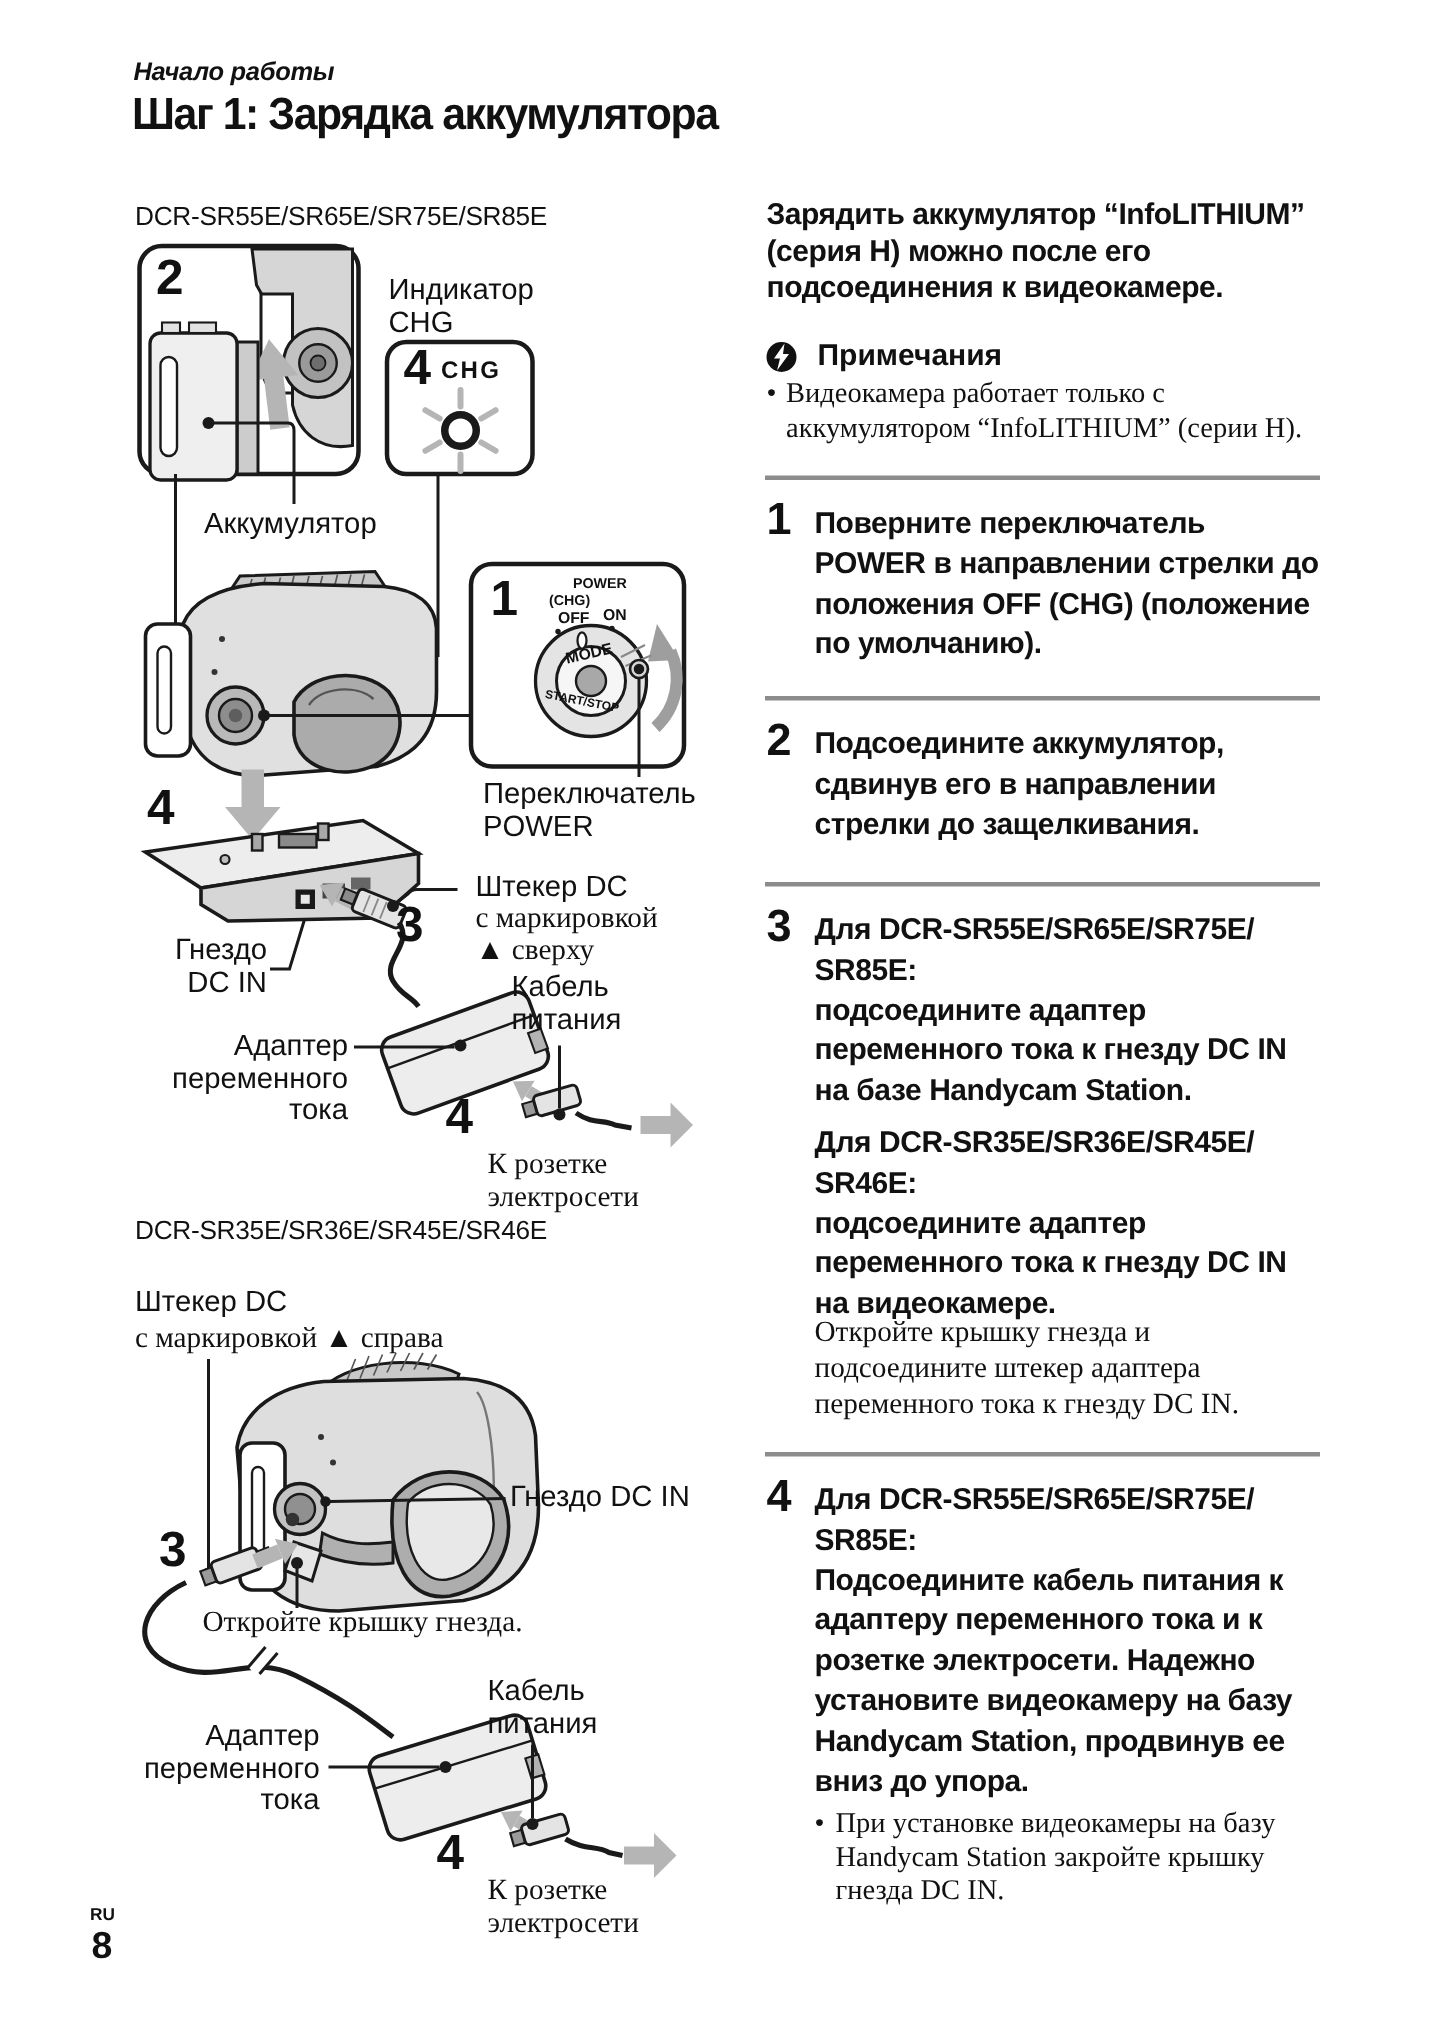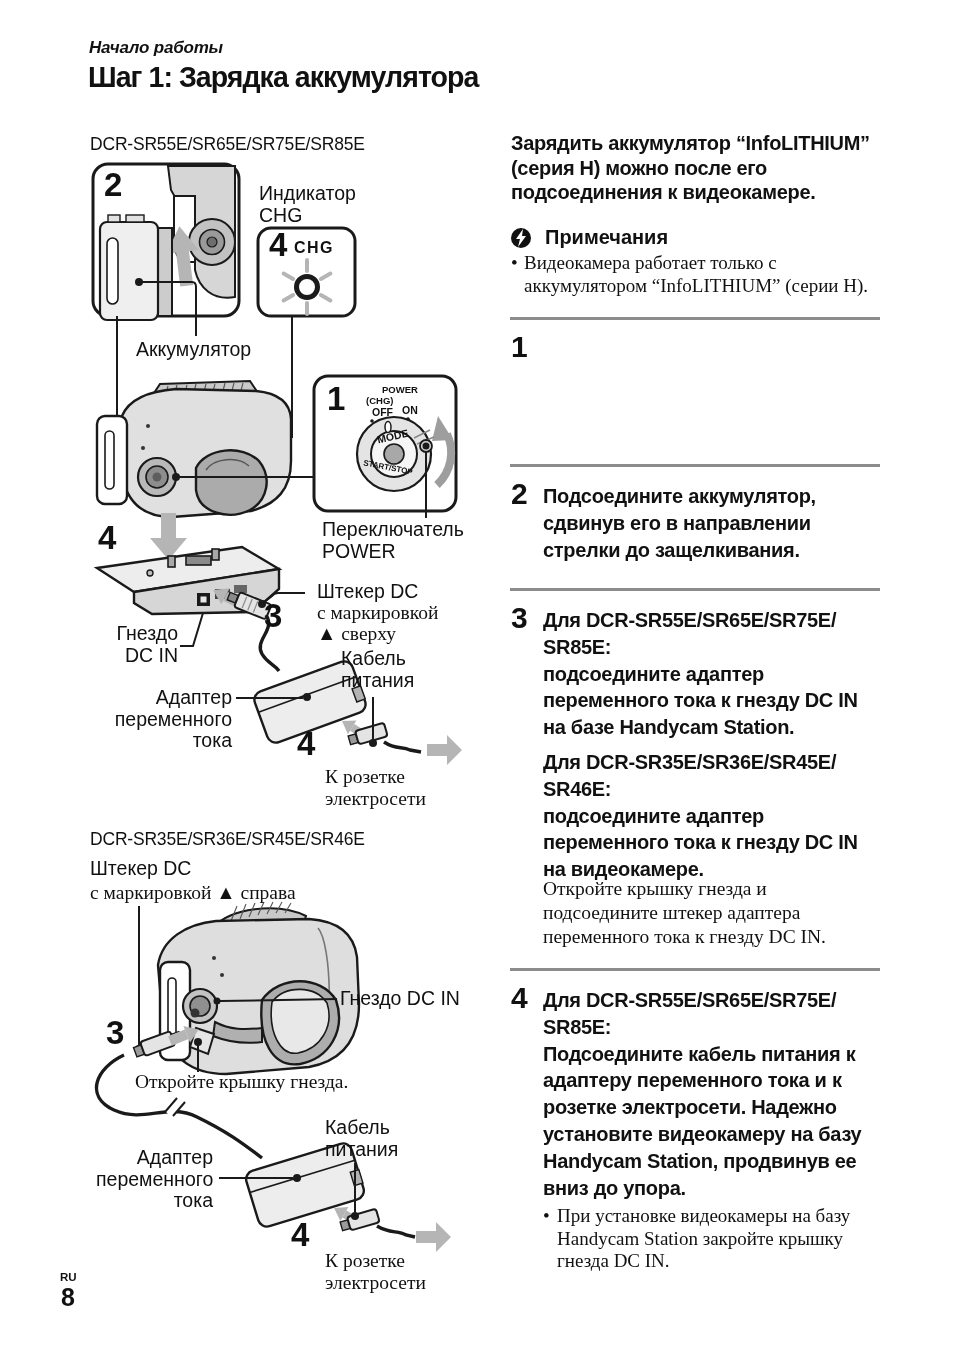--- a/index.html
+++ b/index.html
@@ -266,21 +266,21 @@
   <div class="abs num" style="left:264px;top:597px">3</div>
   <div class="abs ll pre" style="left:341px;top:648px">Кабель
 питания</div>
   <div class="abs ll pre ra" style="left:98px;top:687px;width:134px">Адаптер
 переменного
 тока</div>
   <div class="abs num" style="left:297px;top:725px">4</div>
   <div class="abs ll pre serif" style="left:325px;top:766px">К розетке
 электросети</div>
 
-  <div class="abs ml" style="left:90px;top:829px">DCR-SR35E/SR36E/SR45E/SR46E</div>
+  <div class="abs ml" style="left:90px;top:810px">DCR-SR35E/SR36E/SR45E/SR46E</div>
   <div class="abs ll" style="left:90px;top:858px">Штекер DC</div>
   <div class="abs ll serif" style="left:90px;top:882px">с маркировкой ▲ справа</div>
   <div class="abs ll" style="left:340px;top:988px">Гнездо DC IN</div>
   <div class="abs num" style="left:106px;top:1014px">3</div>
   <div class="abs ll serif" style="left:135px;top:1071px">Откройте крышку гнезда.</div>
   <div class="abs ll pre" style="left:325px;top:1117px">Кабель
 питания</div>
   <div class="abs ll pre ra" style="left:96px;top:1147px;width:117px">Адаптер
 переменного
 тока</div>
@@ -296,20 +296,24 @@
     <circle cx="11" cy="11" r="10" fill="#111"></circle>
     <polygon points="13,2 6,12 10,12 8,20 16,9 12,9" fill="#fff"></polygon>
   </svg>
   <div class="abs nhead" style="left:545px;top:226px">Примечания</div>
   <div class="abs nserif" style="left:511px;top:252px">•</div>
   <div class="abs nserif pre" style="left:524px;top:252px">Видеокамера работает только с
 аккумулятором “InfoLITHIUM” (серии H).</div>
 
   <div class="abs rule" style="top:317px"></div>
   <div class="abs rnum" style="left:511px;top:330px">1</div>
+  <div class="abs rtext pre" style="left:543px;top:336px;width:355px">Поверните переключатель
+POWER в направлении стрелки до
+положения OFF (CHG) (положение
+по умолчанию).</div>
 
   <div class="abs rule" style="top:464px"></div>
   <div class="abs rnum" style="left:511px;top:477px">2</div>
   <div class="abs rtext pre" style="left:543px;top:483px;width:355px">Подсоедините аккумулятор,
 сдвинув его в направлении
 стрелки до защелкивания.</div>
 
   <div class="abs rule" style="top:588px"></div>
   <div class="abs rnum" style="left:511px;top:601px">3</div>
   <div class="abs rtext pre" style="left:543px;top:607px;width:355px">Для DCR-SR55E/SR65E/SR75E/

